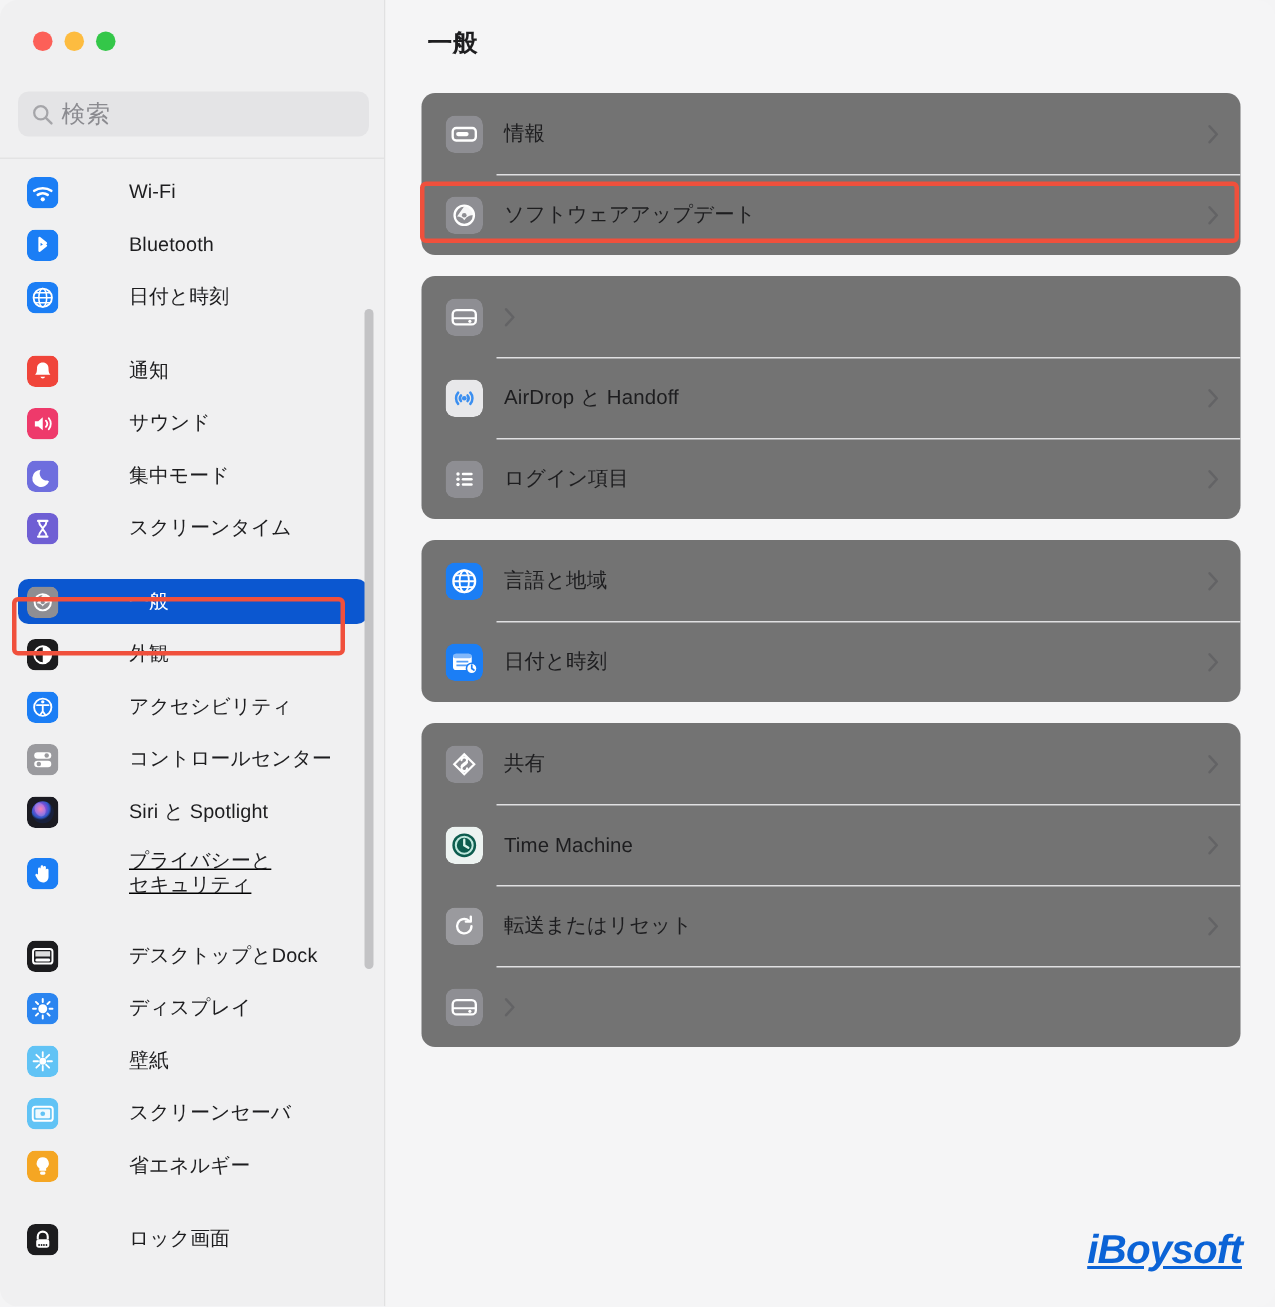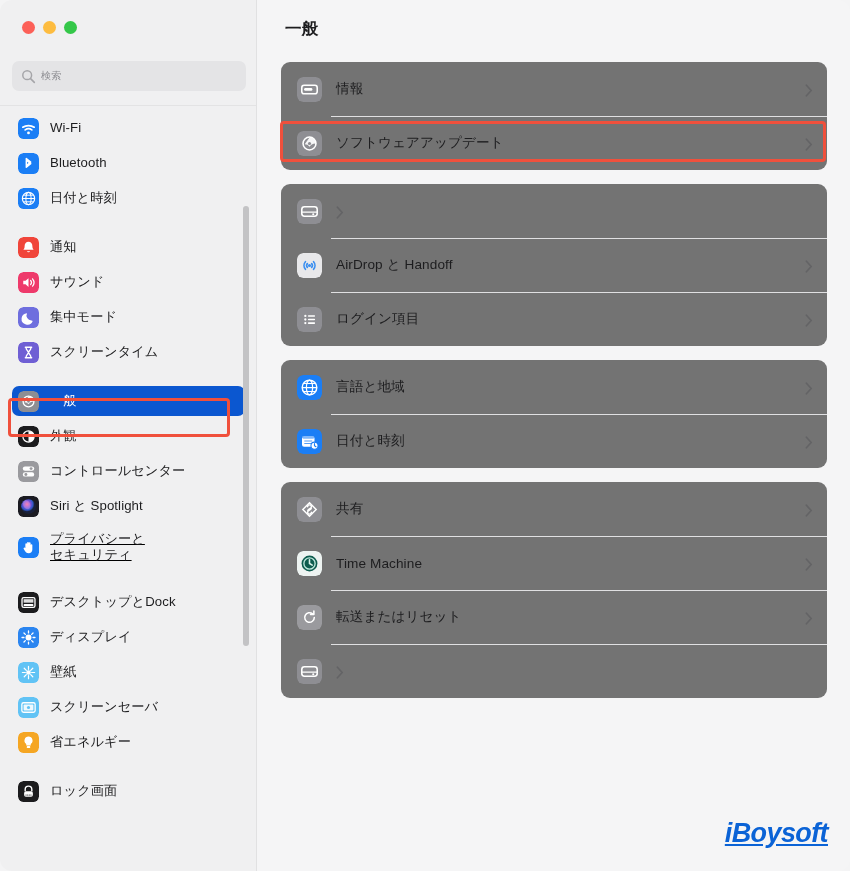--- a/index.html
+++ b/index.html
@@ -45,21 +45,21 @@
   #search-field {
     width: 100%; height: 100%;
     background: #e4e4e6;
     border-radius: 7px;
     border: none;
     display: flex; align-items: center;
     padding-left: 9px;
   }
   #search-field .mag { flex: 0 0 auto; width: 15px; height: 15px; margin-right: 5px; opacity: .45; }
   #search-placeholder {
-    font-size: 10px; color: #8b8b90;
+    font-size: 16px; color: #8b8b90;
     letter-spacing: .3px;
     text-align: center;
   }
   #sidebar-divider {
     position: absolute; left: 0; top: 105px;
     width: 257px; height: 1px; background: #e3e3e4;
   }
 
   #sidebar-list {
     position: absolute;
@@ -67,20 +67,21 @@
     width: 257px;
     padding: 0 12px;
   }
   .side-row {
     display: flex; align-items: center;
     height: 30px;
     border-radius: 7px;
     padding-left: 6px;
     margin-bottom: 5px;
     position: relative;
+    gap: 36px;
   }
   .side-row.tall { height: 42px; text-decoration: underline; }
   .side-row.selected { background: #0b57d0; }
   .side-row.selected .side-label { color: #ffffff; }
   .side-gap { height: 14px; }
   .side-icon {
     flex: 0 0 auto;
     width: 21px; height: 21px;
     border-radius: 5.5px;
     margin-right: 11px;
@@ -311,20 +312,31 @@
               <rect x="0" y="0" width="24" height="24" rx="6" fill="#1c1c1e"></rect>
               <circle cx="12" cy="12" r="6.4" fill="none" stroke="#fff" stroke-width="1.5"></circle>
         <path d="M12 5.6a6.4 6.4 0 0 1 0 12.8z" fill="#fff"></path>
             </svg>
           </span>
           <span class="side-label">外観</span>
         </div>
         <div class="side-row">
           <span class="side-icon">
             <svg width="100%" height="100%" viewBox="0 0 24 24">
+              <rect x="0" y="0" width="24" height="24" rx="6" fill="#1b7ef5"></rect>
+              <circle cx="12" cy="12" r="6.6" fill="none" stroke="#fff" stroke-width="1.4"></circle>
+        <circle cx="12" cy="7.9" r="1.3" fill="#fff"></circle>
+        <path d="M7.6 10.4h8.8M12 10.9v4.2M12 15.1l-2.1 3M12 15.1l2.1 3" stroke="#fff" stroke-width="1.4" stroke-linecap="round" fill="none"></path>
+            </svg>
+          </span>
+          <span class="side-label">アクセシビリティ</span>
+        </div>
+        <div class="side-row">
+          <span class="side-icon">
+            <svg width="100%" height="100%" viewBox="0 0 24 24">
               <rect x="0" y="0" width="24" height="24" rx="6" fill="#9a9a9e"></rect>
               <rect x="5.5" y="6.2" width="13" height="5" rx="2.5" fill="#fff"></rect>
         <circle cx="15" cy="8.7" r="1.7" fill="#9a9a9e"></circle>
         <rect x="5.5" y="12.8" width="13" height="5" rx="2.5" fill="#fff"></rect>
         <circle cx="9" cy="15.3" r="1.7" fill="#9a9a9e"></circle>
             </svg>
           </span>
           <span class="side-label">コントロールセンター</span>
         </div>
         <div class="side-row">

